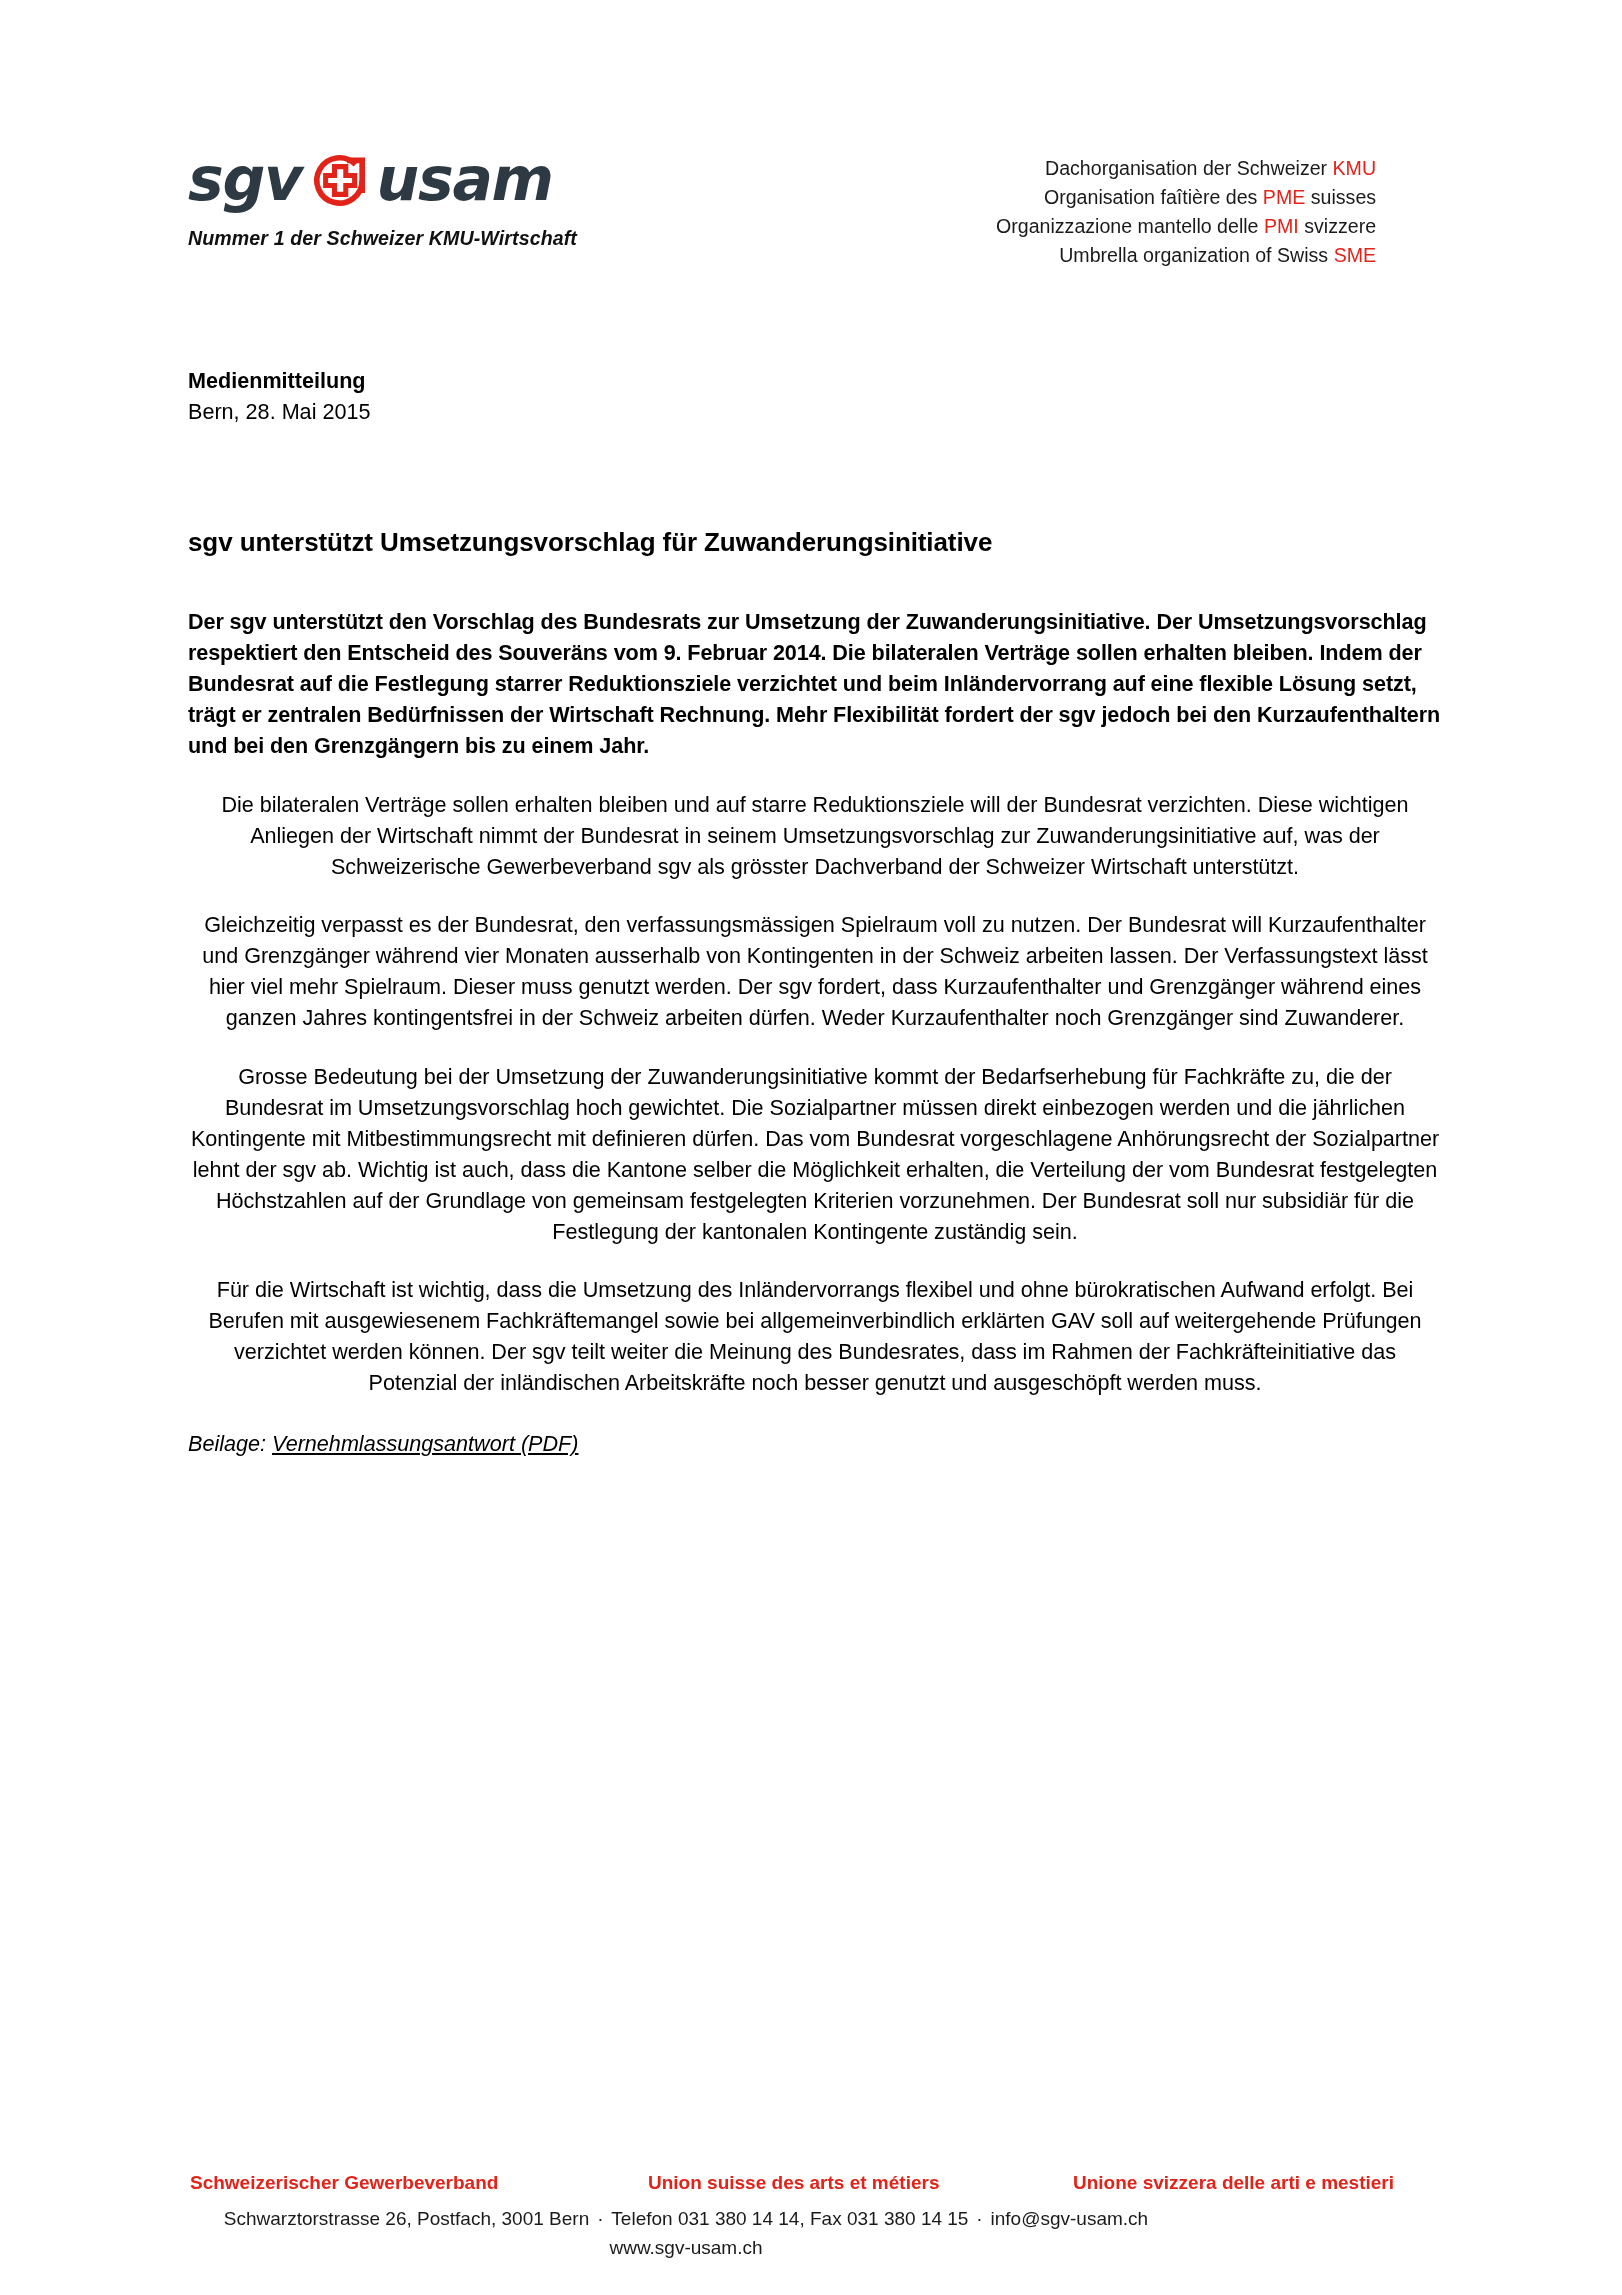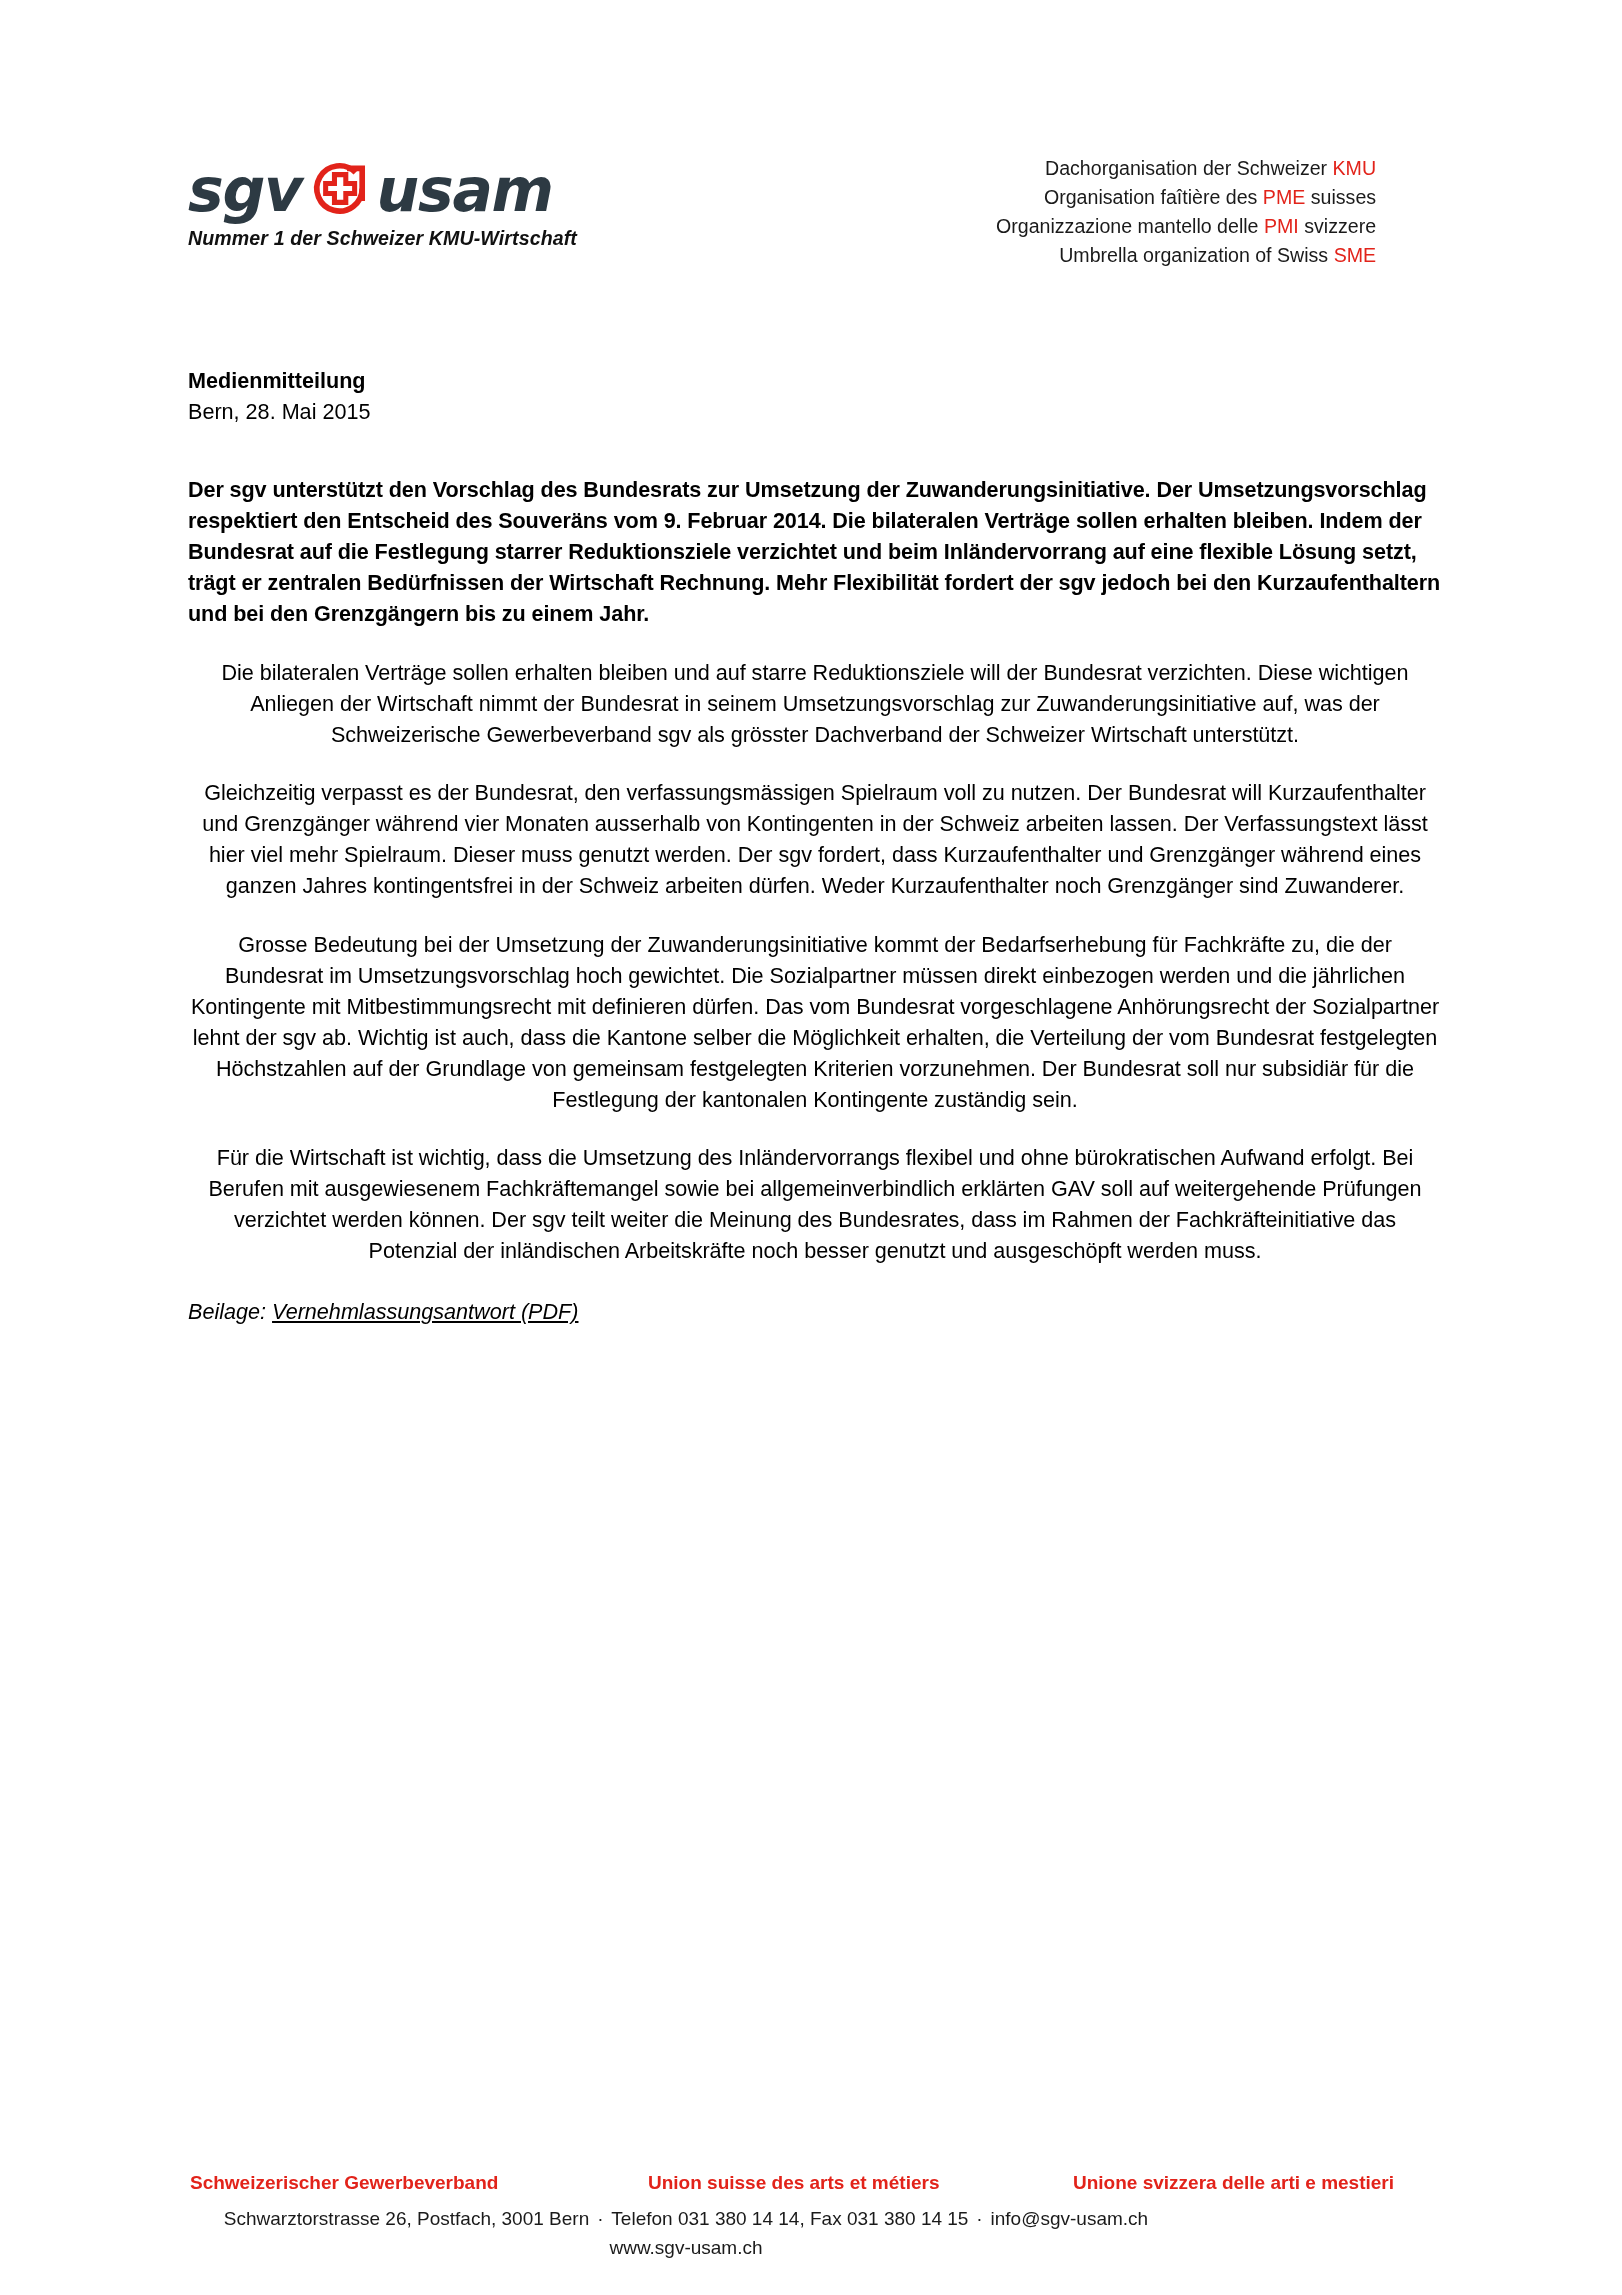--- a/index.html
+++ b/index.html
@@ -29,21 +29,21 @@
     height: 308px;
   }
   .logo-block {
     position: absolute;
     left: 188px;
     top: 149px;
     width: 406px;
   }
   .logo-wordmark {
     display: flex;
-    align-items: flex-end;
+    align-items: flex-start;
     height: 71px;
   }
   .logo-text {
     font-family: "DejaVu Sans", sans-serif;
     font-style: italic;
     font-weight: bold;
     font-size: 60px;
     letter-spacing: -1.3px;
     color: #2d3a43;
     line-height: 1;
@@ -194,20 +194,21 @@
       </div>
     </div>
 
   </div>
 
   <div class="content">
 
     <div class="doc-kind">Medienmitteilung</div>
     <div class="doc-place-date">Bern, 28. Mai 2015</div>
 
+    <h1 class="headline">sgv unterstützt Umsetzungsvorschlag für Zuwanderungsinitiative</h1>
 
     <p class="lead">Der sgv unterstützt den Vorschlag des Bundesrats zur Umsetzung der Zuwanderungsinitiative. Der Umsetzungsvorschlag respektiert den Entscheid des Souveräns vom 9. Februar 2014. Die bilateralen Verträge sollen erhalten bleiben. Indem der Bundesrat auf die Festlegung starrer Reduktionsziele verzichtet und beim Inländervorrang auf eine flexible Lösung setzt, trägt er zentralen Bedürfnissen der Wirtschaft Rechnung. Mehr Flexibilität fordert der sgv jedoch bei den Kurzaufenthaltern und bei den Grenzgängern bis zu einem Jahr.</p>
 
     <p class="para">Die bilateralen Verträge sollen erhalten bleiben und auf starre Reduktionsziele will der Bundesrat verzichten. Diese wichtigen Anliegen der Wirtschaft nimmt der Bundesrat in seinem Umsetzungsvorschlag zur Zuwanderungsinitiative auf, was der Schweizerische Gewerbeverband sgv als grösster Dachverband der Schweizer Wirtschaft unterstützt.</p>
     <p class="para">Gleichzeitig verpasst es der Bundesrat, den verfassungsmässigen Spielraum voll zu nutzen. Der Bundesrat will Kurzaufenthalter und Grenzgänger während vier Monaten ausserhalb von Kontingenten in der Schweiz arbeiten lassen. Der Verfassungstext lässt hier viel mehr Spielraum. Dieser muss genutzt werden. Der sgv fordert, dass Kurzaufenthalter und Grenzgänger während eines ganzen Jahres kontingentsfrei in der Schweiz arbeiten dürfen. Weder Kurzaufenthalter noch Grenzgänger sind Zuwanderer.</p>
     <p class="para">Grosse Bedeutung bei der Umsetzung der Zuwanderungsinitiative kommt der Bedarfserhebung für Fachkräfte zu, die der Bundesrat im Umsetzungsvorschlag hoch gewichtet. Die Sozialpartner müssen direkt einbezogen werden und die jährlichen Kontingente mit Mitbestimmungsrecht mit definieren dürfen. Das vom Bundesrat vorgeschlagene Anhörungsrecht der Sozialpartner lehnt der sgv ab. Wichtig ist auch, dass die Kantone selber die Möglichkeit erhalten, die Verteilung der vom Bundesrat festgelegten Höchstzahlen auf der Grundlage von gemeinsam festgelegten Kriterien vorzunehmen. Der Bundesrat soll nur subsidiär für die Festlegung der kantonalen Kontingente zuständig sein.</p>
     <p class="para">Für die Wirtschaft ist wichtig, dass die Umsetzung des Inländervorrangs flexibel und ohne bürokratischen Aufwand erfolgt. Bei Berufen mit ausgewiesenem Fachkräftemangel sowie bei allgemeinverbindlich erklärten GAV soll auf weitergehende Prüfungen verzichtet werden können. Der sgv teilt weiter die Meinung des Bundesrates, dass im Rahmen der Fachkräfteinitiative das Potenzial der inländischen Arbeitskräfte noch besser genutzt und ausgeschöpft werden muss.</p>
 
     <p class="attachment">
       <span>Beilage:</span>

